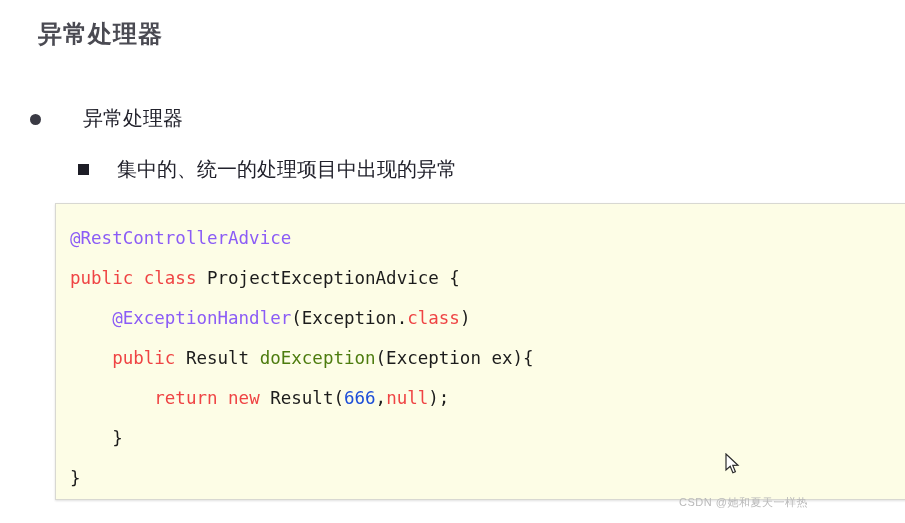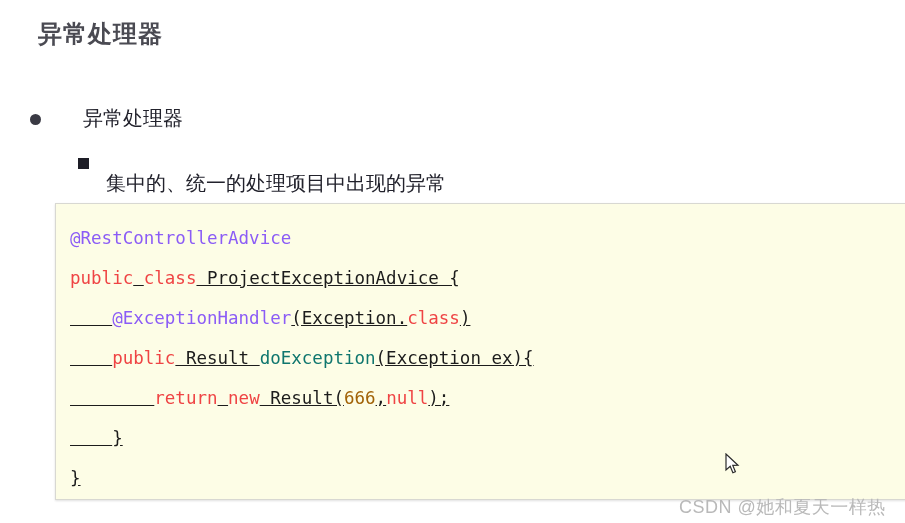--- a/index.html
+++ b/index.html
@@ -37,22 +37,21 @@
   }
   .bullet-row {
     display: flex;
     align-items: flex-start;
   }
   .bullet-row.level-1 {
     margin-left: 0px;
   }
   .bullet-row.level-2 {
     margin-left: 48px;
-    margin-top: 16px;
-    flex-direction: column;
+    margin-top: 22px;
   }
   .glyph-disc {
     width: 11px;
     height: 11px;
     border-radius: 50%;
     background: #3a3a44;
     margin-top: 10px;
     flex: 0 0 auto;
   }
   .glyph-square {
@@ -88,48 +87,48 @@
   }
   #code-lines {
     font-family: "DejaVu Sans Mono", "Liberation Mono", monospace;
     font-size: 17.5px;
     line-height: 40px;
     color: #1c1c1c;
     white-space: pre;
     padding-left: 14px;
   }
   .code-line { white-space: pre; }
-  .tok-plain { color: #1c1c1c; text-decoration: underline; }
+  .tok-plain { color: #1c1c1c; }
   .tok-kw    { color: #2a44c8; }
   .tok-anno  { color: #9d8c2d; }
   .tok-num   { color: #2a44c8; }
   .tok-fn    { color: #1d6a87; }
 
   
   #watermark {
     position: absolute;
     left: 679px;
     top: 495px;
-    font-size: 18px;
+    font-size: 11px;
     color: #b9b9b9;
     white-space: nowrap;
     letter-spacing: 0.5px;
   }
 
   
   #mouse-cursor {
     position: absolute;
     left: 724px;
     top: 453px;
     width: 16px;
     height: 22px;
     pointer-events: none;
   }
 </style>
-<style>.tok-plain{color:#1c1c1c}.tok-kw{color:#ef4444}.tok-anno{color:#8b5cf6}.tok-num{color:#a16207}.tok-fn{color:#0f766e}</style></head>
+<style>.tok-plain{color:#1c1c1c}.tok-kw{color:#ef4444}.tok-anno{color:#8b5cf6}.tok-num{color:#1d4ed8}.tok-fn{color:#4d7c0f}</style></head>
 <body style="background: rgb(255, 255, 255);">
 
 <div id="page-title" style="color: rgb(74, 74, 82);">异常处理器</div>
 
 <div id="bullet-list">
 
   <div class="bullet-row level-1">
     <span class="glyph-disc"></span>
     <span class="bullet-text">异常处理器</span>
   </div>

